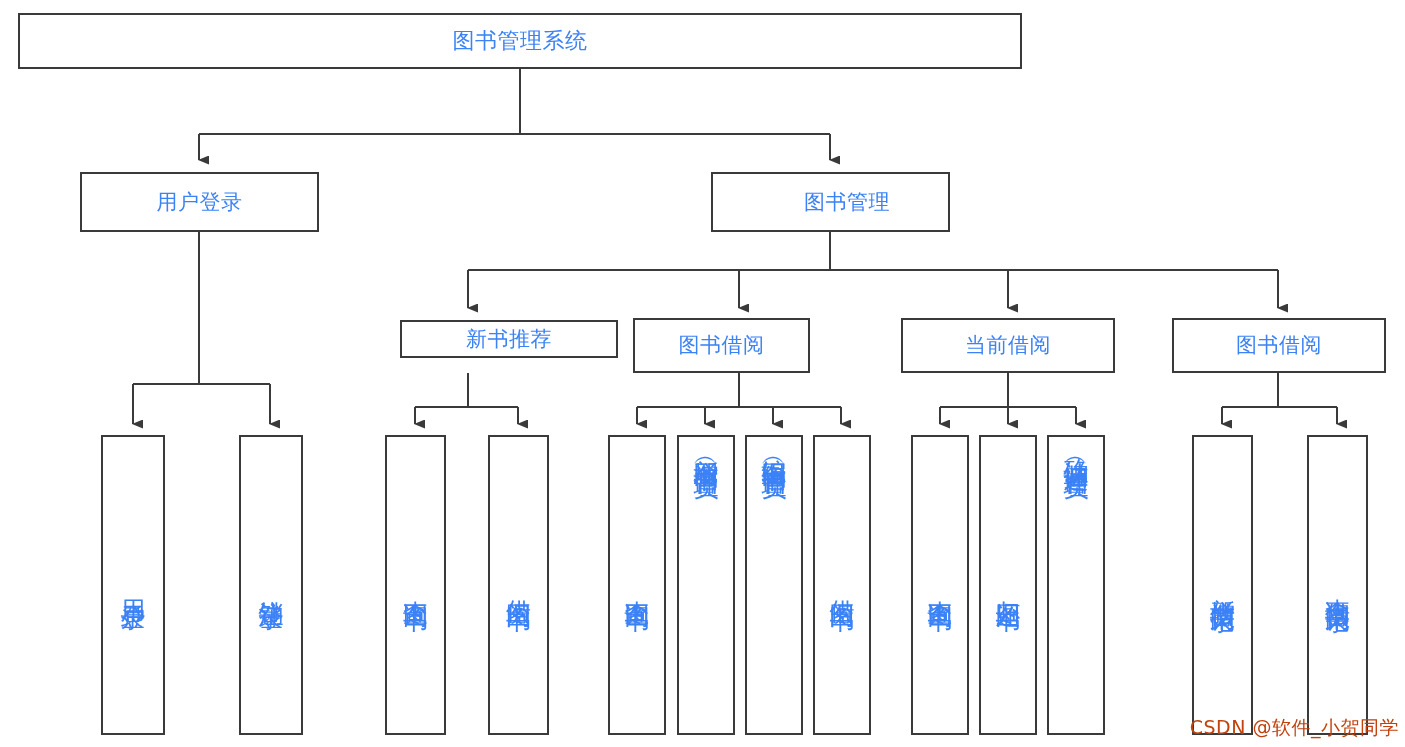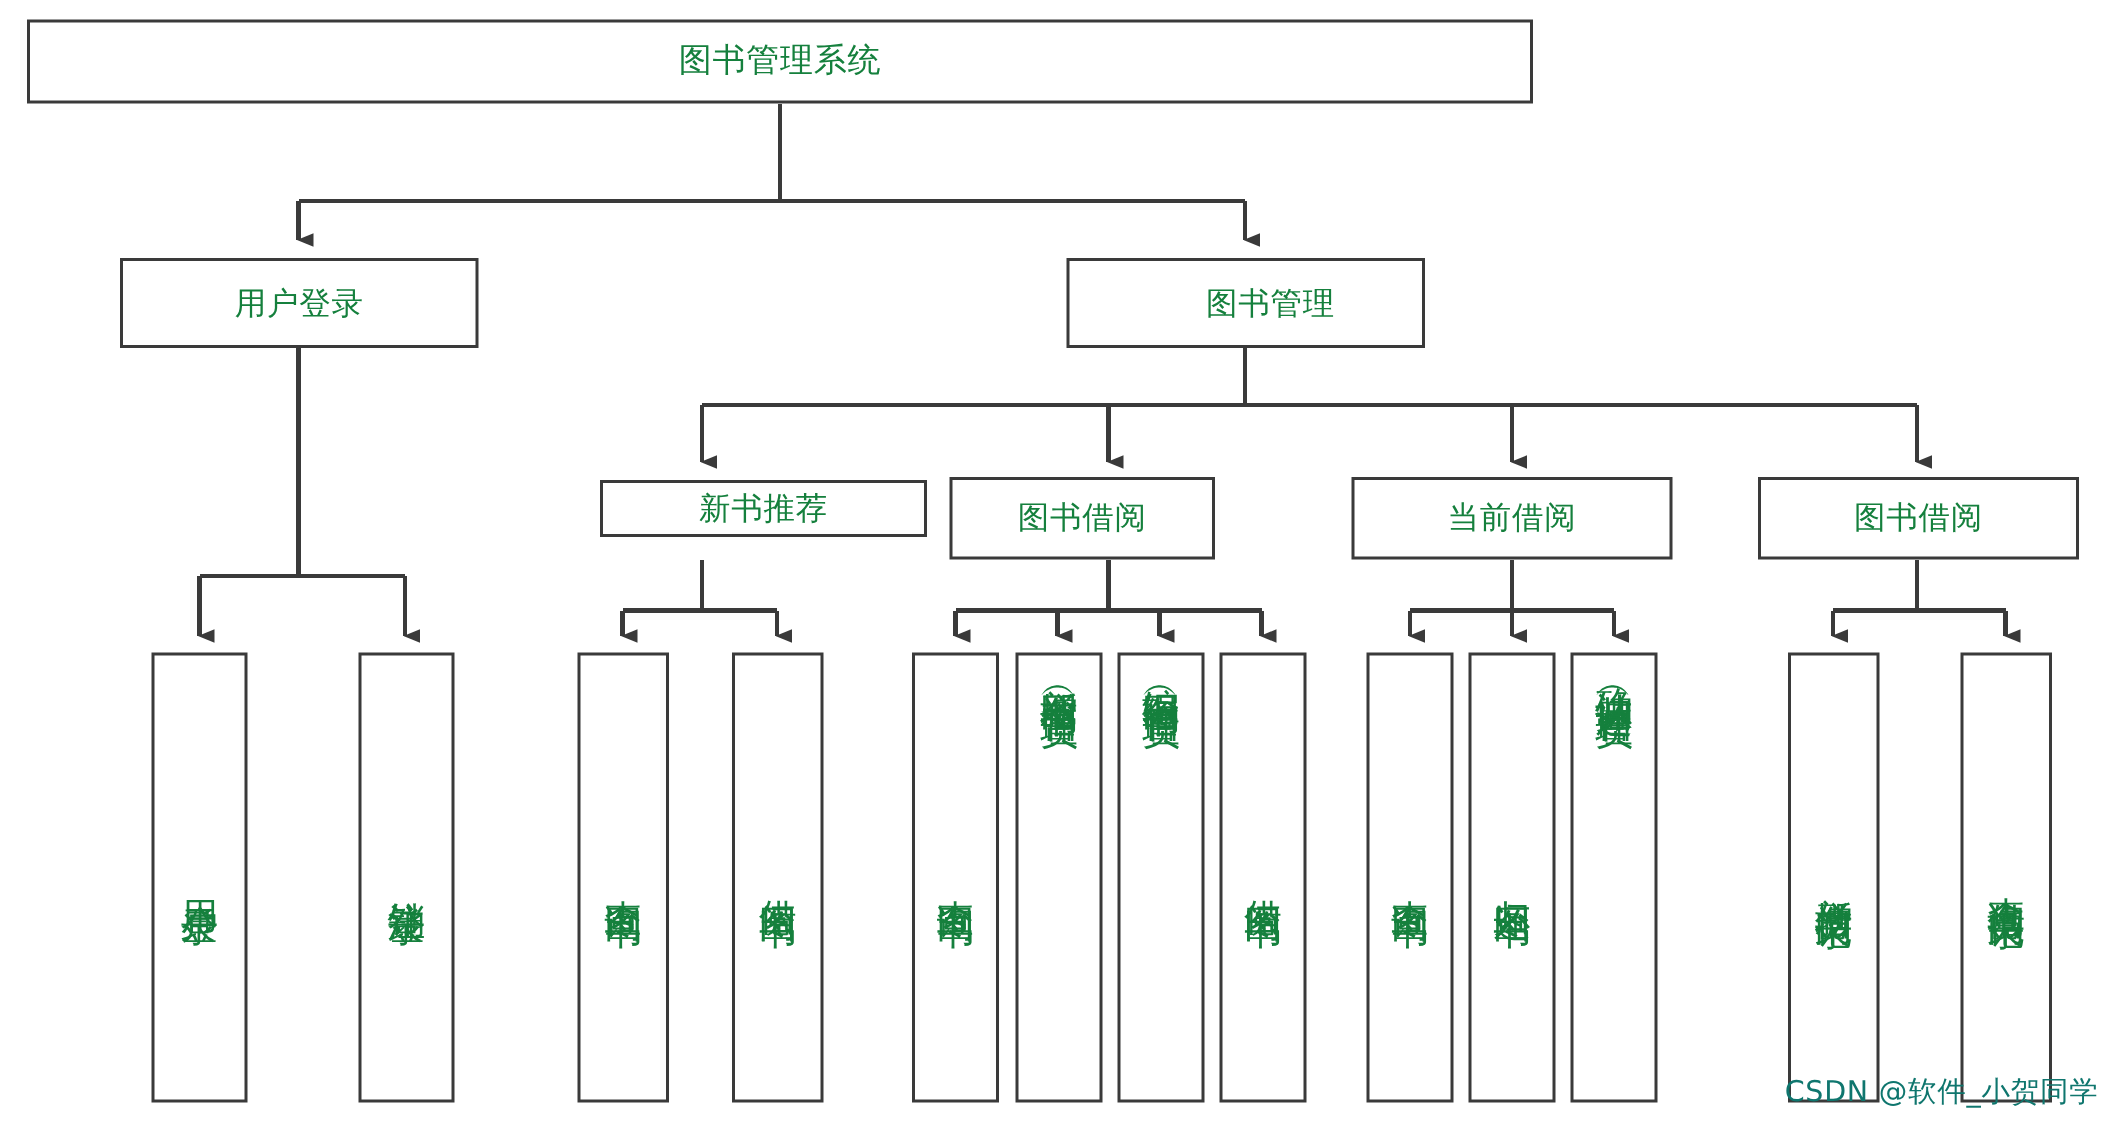--- a/index.html
+++ b/index.html
@@ -33,21 +33,21 @@
     position: absolute;
     box-sizing: border-box;
     background: #ffffff;
     border: 2.5px solid #3a3a3a;
     display: flex;
     align-items: center;
     justify-content: center;
     overflow: hidden;
   }
   .node-label {
-    color: #15803d;
+    color: #3b82f6;
     line-height: 1.18;
     white-space: pre;
     text-align: right;
   }
   
   .node.horiz .node-label {
     font-size: 21px;
     letter-spacing: 0.5px;
   }
   .node.root .node-label {
@@ -72,21 +72,21 @@
     margin-bottom: auto;
   }
   .node.vert.topalign .node-label {
     margin-top: 2px;
   }
   .watermark {
     position: absolute;
     right: 6px;
     bottom: 6px;
     font-size: 19px;
-    color: #0f766e;
+    color: #c2410c;
     letter-spacing: 0.5px;
     white-space: nowrap;
     user-select: none;
   }
 </style>
 </head>
 <body>
 
 <div id="diagram-root">
 

